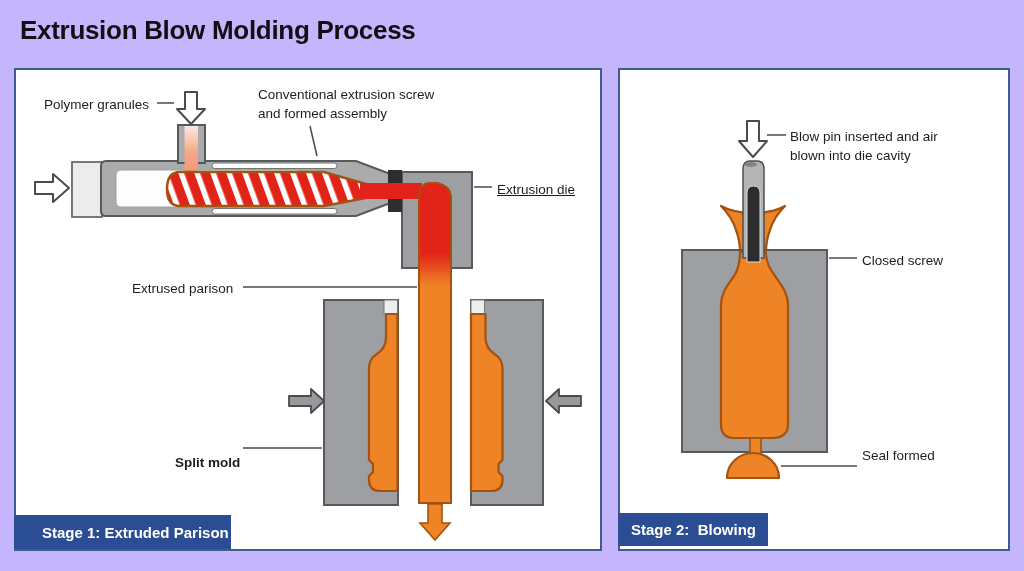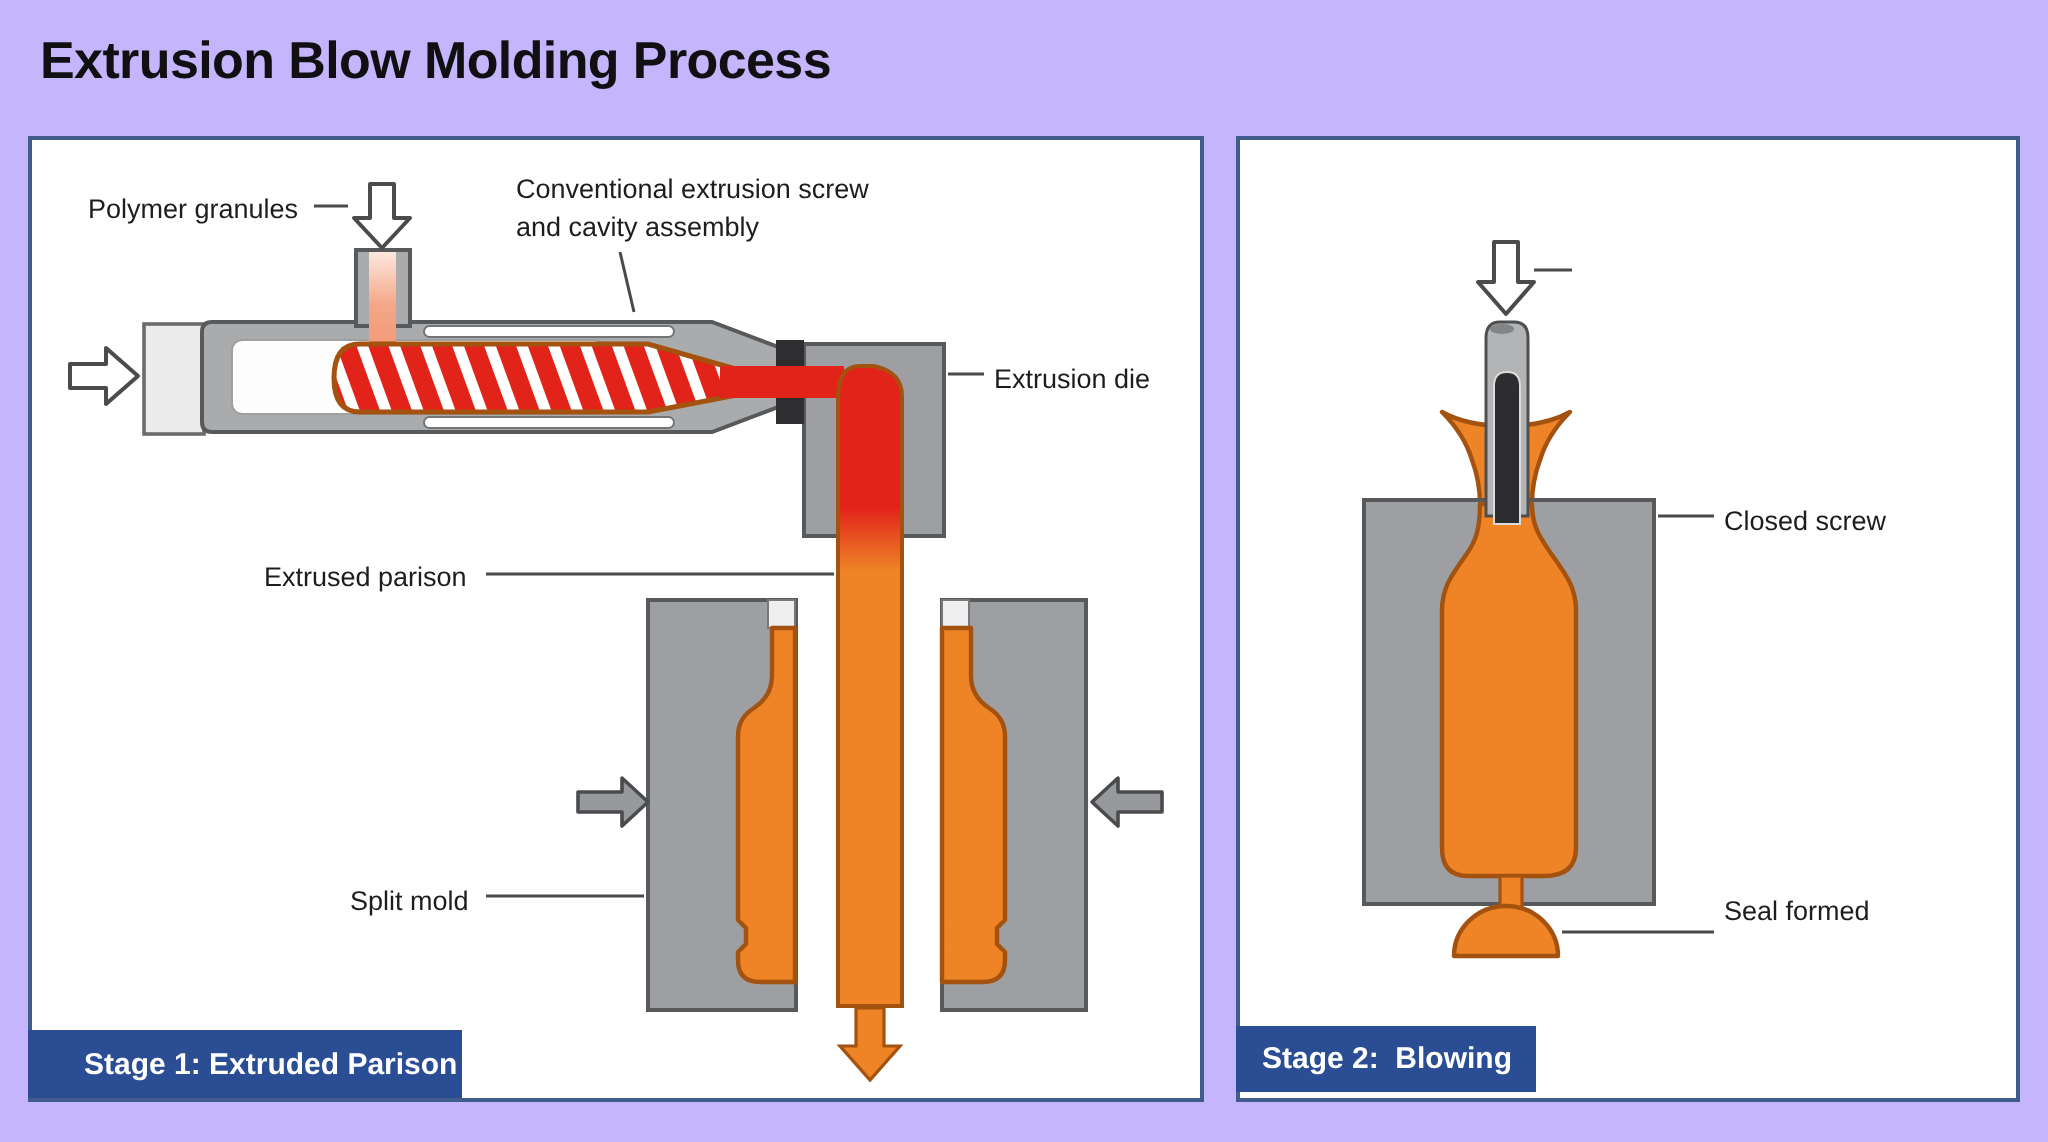--- a/index.html
+++ b/index.html
@@ -115,25 +115,29 @@
     <path class="orange" d="M727,478 A26,25 0 0 1 779,478 Z"></path>
     <path d="M743,169 Q743,161 750,161 H757 Q764,161 764,169 V258 H743 Z" fill="#b3b4b6" stroke="#4e4f51" stroke-width="1.5"></path>
     <ellipse cx="751" cy="164.5" rx="6" ry="2.5" fill="#838486"></ellipse>
     <path d="M747,193 Q747,186 753.5,186 Q760,186 760,193 V262 H747 Z" fill="#2d2d2f" stroke="#dcdcdc" stroke-width="1"></path>
     <polygon class="white-arrow" points="747,121 759,121 759,141 767,141 753,157 739,141 747,141"></polygon>
   </svg>
 
   <div class="lbl" style="left:44px;top:95px;">Polymer granules</div>
   <div class="lbl" style="left:258px;top:85px;">
     <div>Conventional extrusion screw</div>
-    <div>and cavity assembly</div>
+    <div>and formed assembly</div>
   </div>
-  <div class="lbl" style="left:497px;top:180px;">Extrusion die</div>
+  <div class="lbl" style="left:497px;top:180px;text-decoration:underline;">Extrusion die</div>
   <div class="lbl" style="left:132px;top:279px;">Extrused parison</div>
-  <div class="lbl" style="left:175px;top:441px;">Split mold</div>
+  <div class="lbl" style="left:175px;top:453px;font-weight:bold;">Split mold</div>
 
+  <div class="lbl" style="left:790px;top:127px;">
+    <div>Blow pin inserted and air</div>
+    <div>blown into die cavity</div>
+  </div>
   <div class="lbl" style="left:862px;top:251px;">Closed screw</div>
   <div class="lbl" style="left:862px;top:446px;">Seal formed</div>
 
   <div class="badge badge-1">Stage 1: Extruded Parison</div>
   <div class="badge badge-2">Stage 2:  Blowing</div>
 
 </div>
 
 </body></html>

